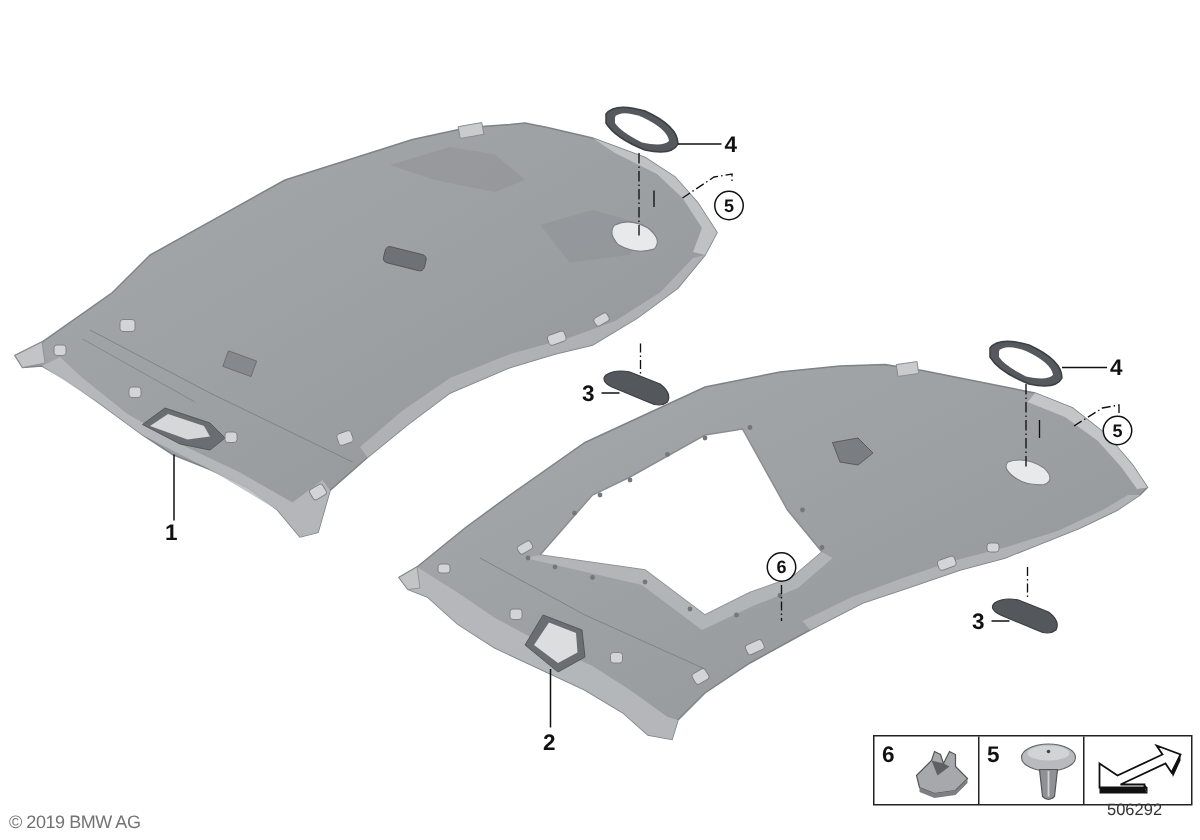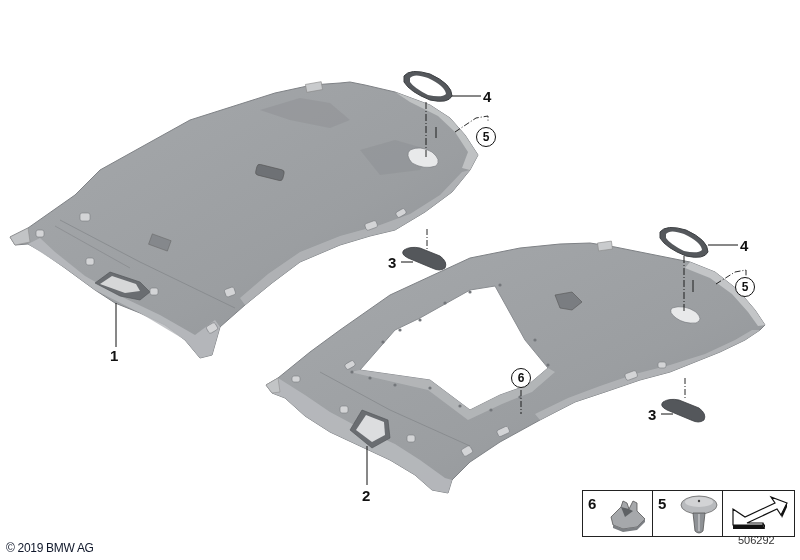--- a/index.html
+++ b/index.html
@@ -5,21 +5,21 @@
   html, body { margin:0; padding:0; background:#ffffff; }
   body { width:800px; height:560px; position:relative; overflow:hidden;
          font-family:"Liberation Sans", sans-serif; }
   #diagram { position:absolute; left:0; top:0; width:800px; height:560px; }
   .callout { position:absolute; font-family:"Liberation Sans", sans-serif;
              font-weight:bold; font-size:15px; color:#111; line-height:1; }
   .callout-circ { position:absolute; width:18px; height:18px; border:1.6px solid #111;
                   border-radius:50%; font-family:"Liberation Sans", sans-serif;
                   font-weight:bold; font-size:12px; color:#111; text-align:center;
                   line-height:18px; box-sizing:content-box; background:#fff; }
-  .copyright { position:absolute; left:6px; top:541px; font-size:12px; color:#0f172a;
+  .copyright { position:absolute; left:6px; top:541px; font-size:12px; color:#737373;
                font-family:"Liberation Sans", sans-serif; letter-spacing:-0.3px; }
   .docnum { position:absolute; left:738px; top:534px; font-size:11px; color:#333;
             font-family:Liberation Sans, sans-serif; }
   .legend { position:absolute; left:582px; top:490px; width:213px; height:47px;
             border:1px solid #222; display:flex; box-sizing:border-box; background:#fff; }
   .legend-cell { position:relative; flex:0 0 auto; height:100%; border-right:1px solid #222; box-sizing:border-box; }
   .legend-cell:last-child { border-right:none; }
   .legend-num { position:absolute; left:5px; top:4px; font-weight:bold; font-size:15px; color:#111;
                 font-family:"Liberation Sans", sans-serif; }
 </style>

